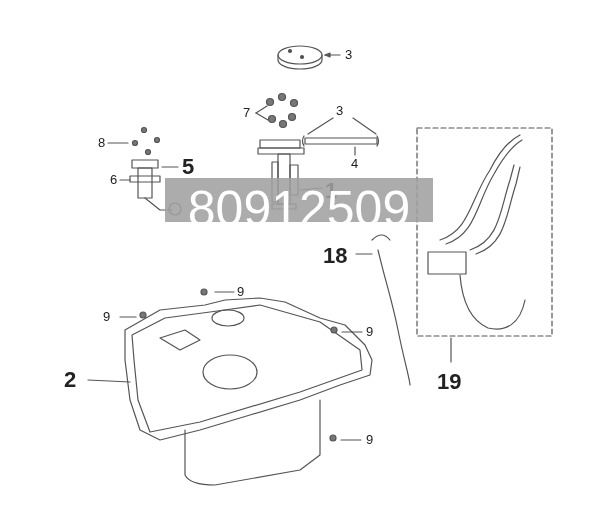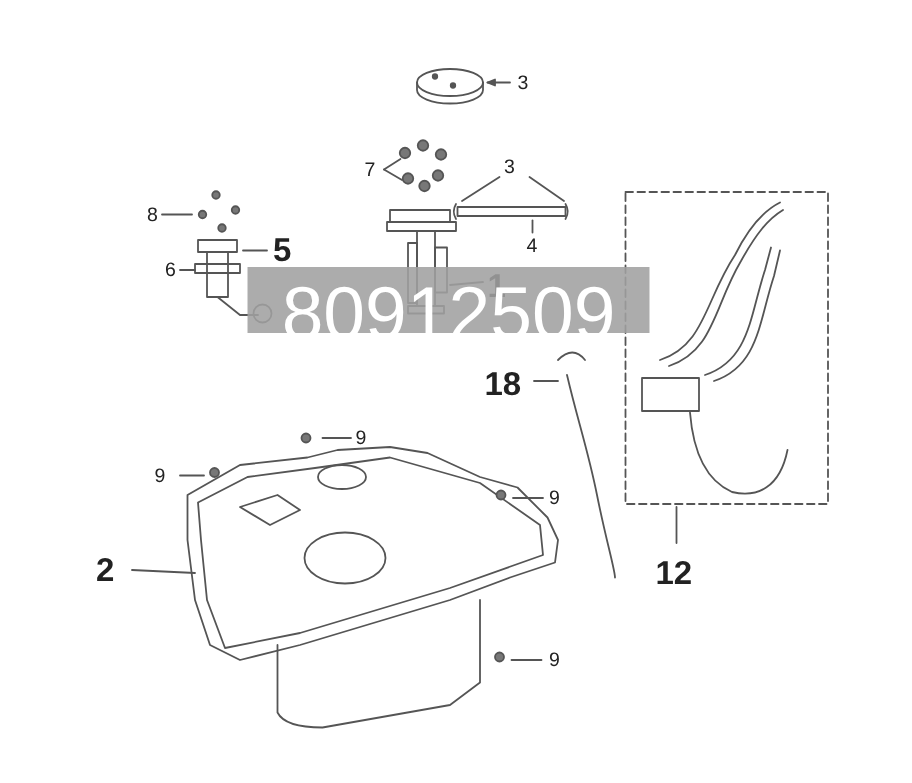--- a/index.html
+++ b/index.html
@@ -125,15 +125,15 @@
 <div class="callout small" style="left:98px;top:136px">8</div>
 <div class="callout big" style="left:182px;top:156px">5</div>
 <div class="callout small" style="left:110px;top:173px">6</div>
 <div class="callout big" style="left:325px;top:180px">1</div>
 <div class="callout big" style="left:323px;top:245px">18</div>
 <div class="callout big" style="left:64px;top:369px">2</div>
 <div class="callout small" style="left:237px;top:285px">9</div>
 <div class="callout small" style="left:103px;top:310px">9</div>
 <div class="callout small" style="left:366px;top:325px">9</div>
 <div class="callout small" style="left:366px;top:433px">9</div>
-<div class="callout big" style="left:437px;top:371px">12</div>
+<div class="callout big" style="left:437px;top:371px">19</div>
 
 <div class="watermark">80912509</div>
 
 </body></html>

